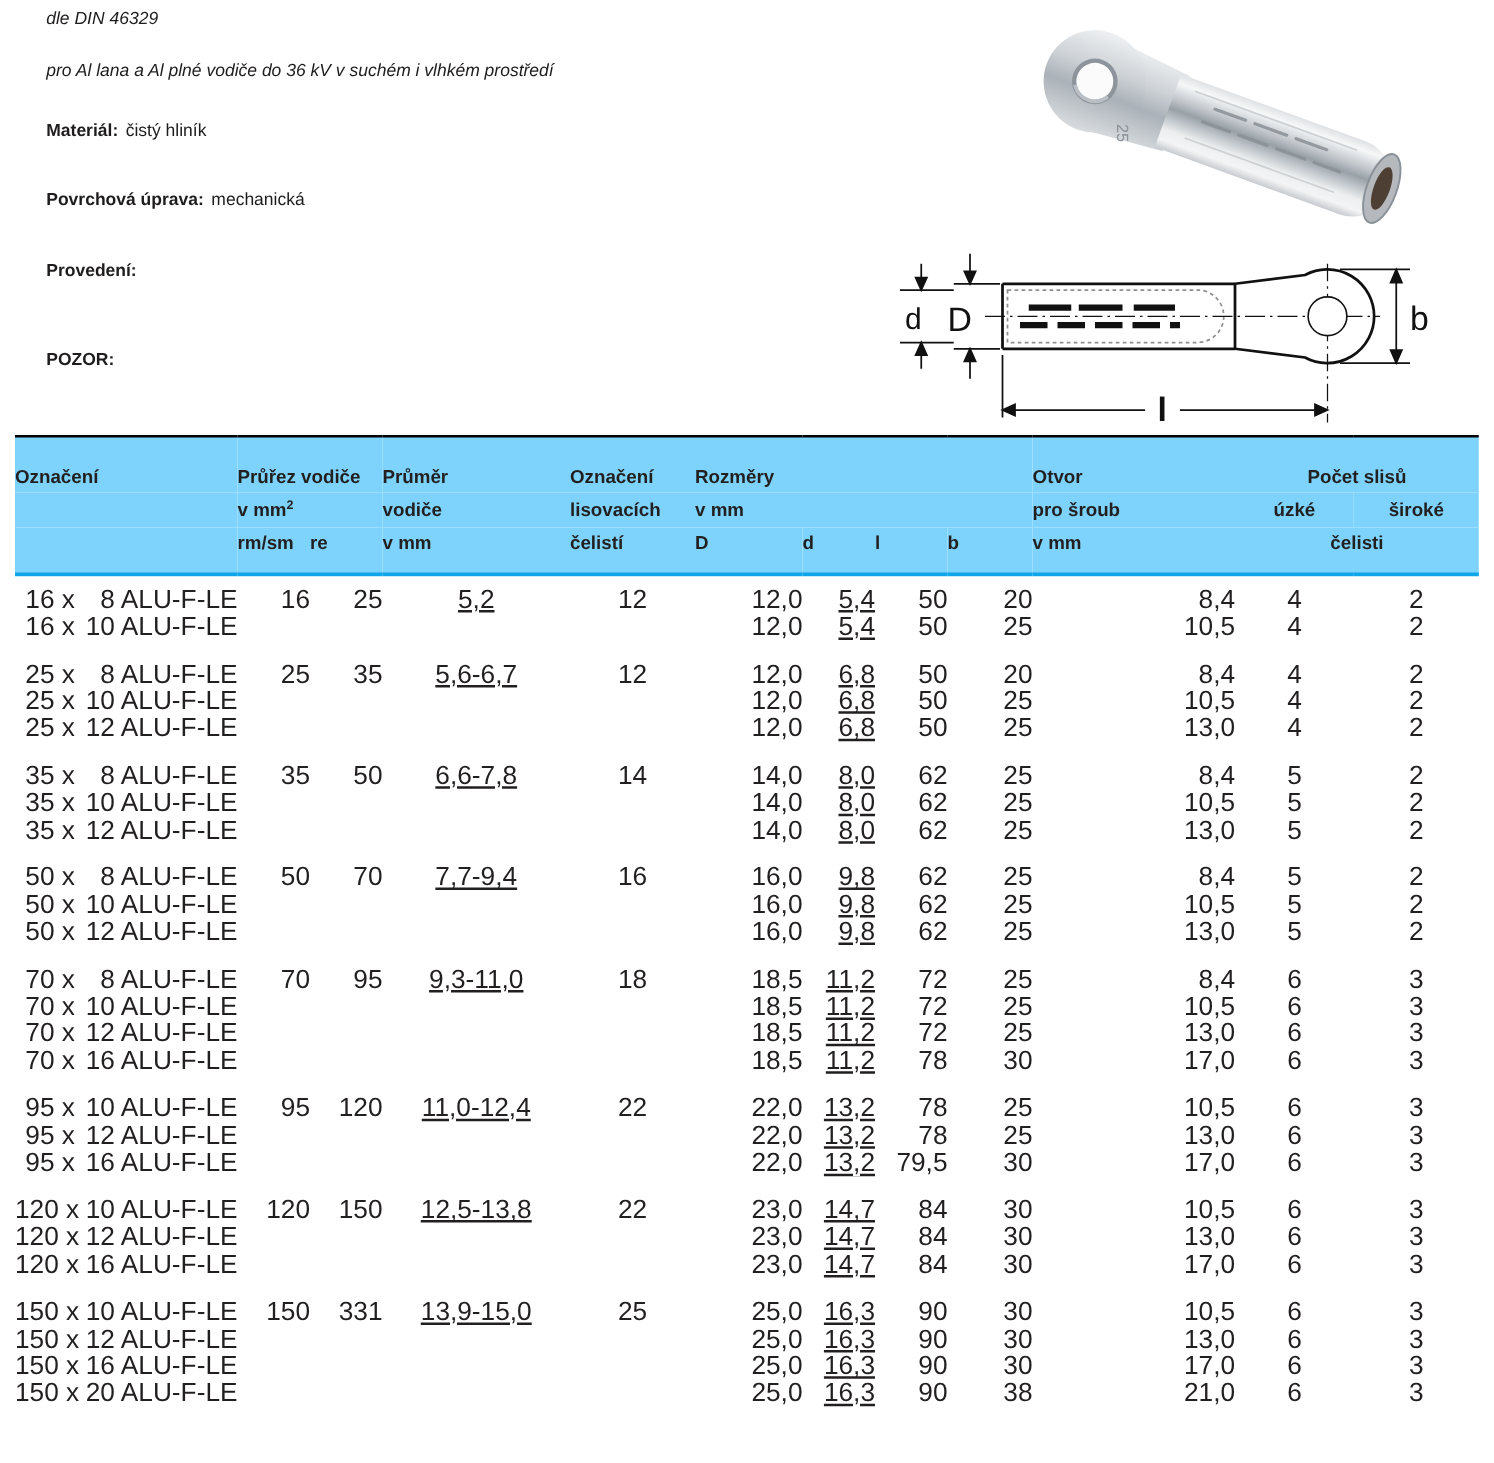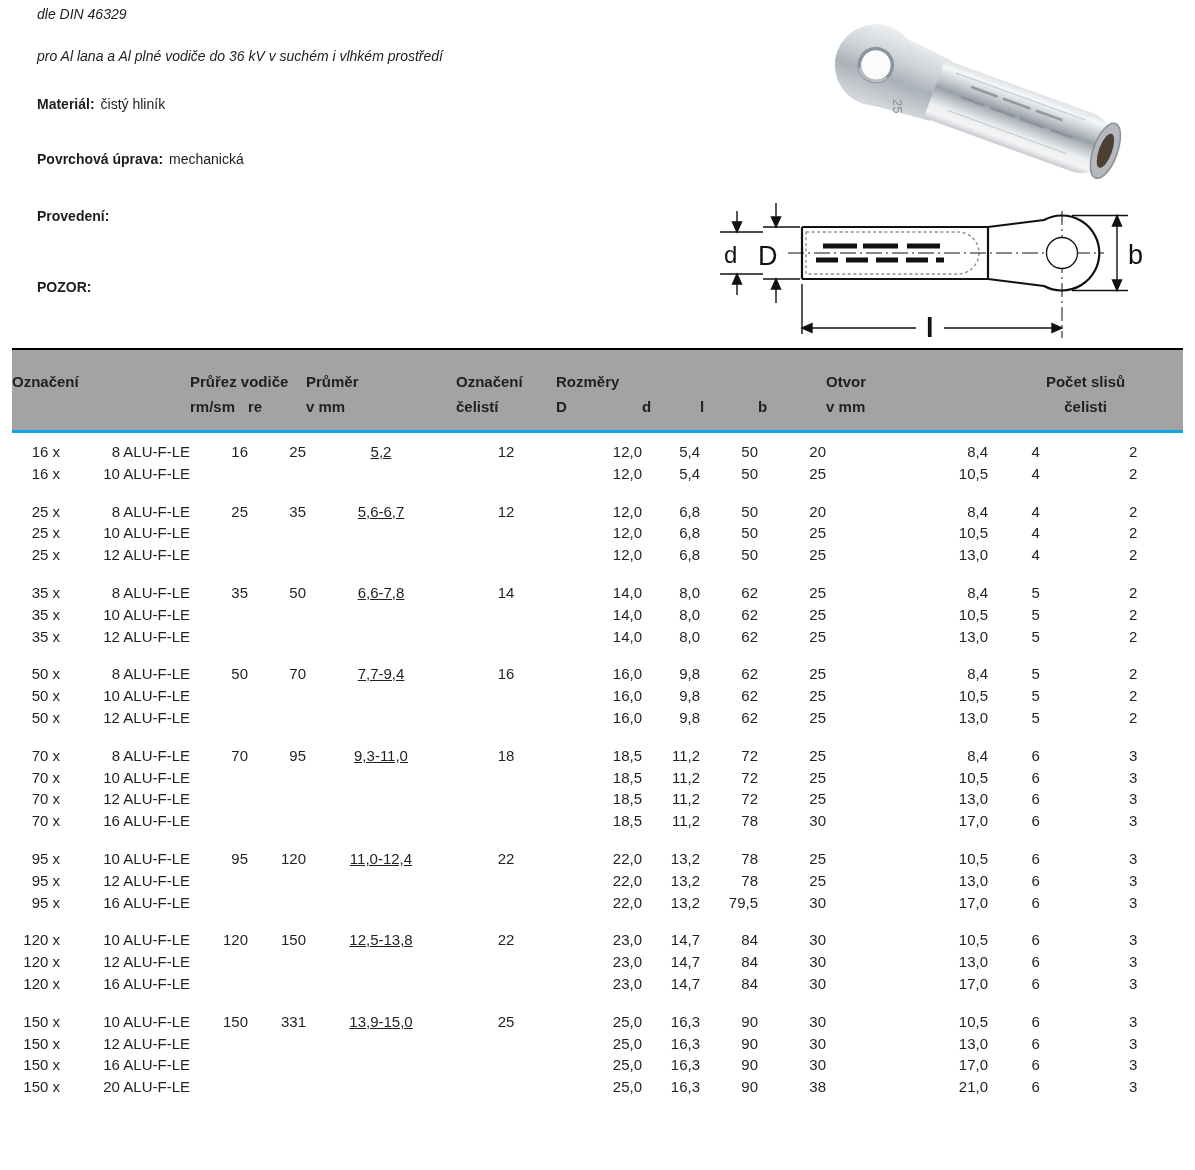--- a/index.html
+++ b/index.html
@@ -25,44 +25,44 @@
   .photo{position:absolute;left:823px;top:8px;width:372px;height:182px;}
   .diagram{position:absolute;left:700px;top:195px;width:495px;height:152px;}
   .diagram text{font-family:"Liberation Sans","DejaVu Sans",sans-serif;fill:#111;}
   
   table.spec{
     position:absolute;left:12px;top:348px;width:1171px;
     border-collapse:collapse;table-layout:fixed;color:#221f20;
     border-top:2px solid #000;
   }
   table.spec th,table.spec td{padding:0;white-space:nowrap;overflow:visible;}
-  thead th{background:#a3a3a3;font-weight:bold;font-size:15px;vertical-align:middle;text-align:left;}
+  thead th{background:#7dd3fc;font-weight:bold;font-size:15px;vertical-align:middle;text-align:left;}
   tr.h1 th{height:40px;vertical-align:bottom;padding-bottom:4px;}
   tr.h2 th{height:28px;}
   tr.h3 th{height:32px;border-bottom:3px solid #0ea5e9;vertical-align:top;padding-top:4px;}
   thead sup{font-size:10px;}
   .pl10{padding-left:10px;} .pl12{padding-left:12px;} .pl15{padding-left:15px;}
   .pl30{padding-left:30px;} .pl36{padding-left:36px;} .pl40{padding-left:40px;}
   .pl47{padding-left:47px;} .pl50{padding-left:50px;} .pl52{padding-left:52px;}
   .pl56{padding-left:56px;} .pl79{padding-left:79px;}
   .ctr{text-align:center;}
   .ctr-pl40{text-align:center;padding-left:40px;}
   .ctr-pr20{text-align:center;padding-right:20px;}
-  tbody{font-size:15px;}
+  tbody{font-size:21px;}
   tbody tr.datarow td{height:21.8px;line-height:21.8px;}
   tbody tr.spacer8 td{height:8px;}
   tbody tr.spacer16 td{height:16px;}
   td.c1{text-align:right;}
   td.c2{text-align:right;padding-right:5px;}
   td.c3{text-align:right;padding-right:6px;}
   td.c4{text-align:right;padding-right:6px;}
   td.c5{text-align:center;text-decoration:underline;}
   td.c6{text-align:center;padding-right:24px;}
   td.c7{text-align:right;padding-right:2px;}
-  td.c8{text-align:right;padding-right:4px;}
+  td.c8{text-align:right;padding-right:4px;text-decoration:underline;}
   td.c9{text-align:right;padding-right:8px;}
   td.c10{text-align:right;padding-right:10px;}
   td.c11{text-align:right;padding-right:32px;}
   td.c12{text-align:center;padding-left:40px;}
   td.c13{text-align:center;padding-right:20px;}
 </style>
 </head>
 <body>
 
 <div class="intro">
@@ -196,20 +196,30 @@
   <thead>
     <tr class="h1">
       <th colspan="2" class="pl10">Označení</th>
       <th colspan="2" class="pl15">Průřez vodiče</th>
       <th class="pl56">Průměr</th>
       <th class="pl12">Označení</th>
       <th colspan="4" class="pl52">Rozměry</th>
       <th class="pl79">Otvor</th>
       <th colspan="2" class="ctr">Počet slisů</th>
     </tr>
+    <tr class="h2">
+      <th colspan="2"></th>
+      <th colspan="2" class="pl15"><span>v mm</span><sup>2</sup></th>
+      <th class="pl56">vodiče</th>
+      <th class="pl12">lisovacích</th>
+      <th colspan="4" class="pl52">v mm</th>
+      <th class="pl79">pro šroub</th>
+      <th class="ctr-pl40">úzké</th>
+      <th class="ctr-pr20">široké</th>
+    </tr>
     <tr class="h3">
       <th colspan="2"></th>
       <th class="pl15">rm/sm</th>
       <th class="pl30">re</th>
       <th class="pl56">v mm</th>
       <th class="pl12">čelistí</th>
       <th class="pl50">D</th>
       <th class="pl36">d</th>
       <th class="pl40">l</th>
       <th class="pl47">b</th>

